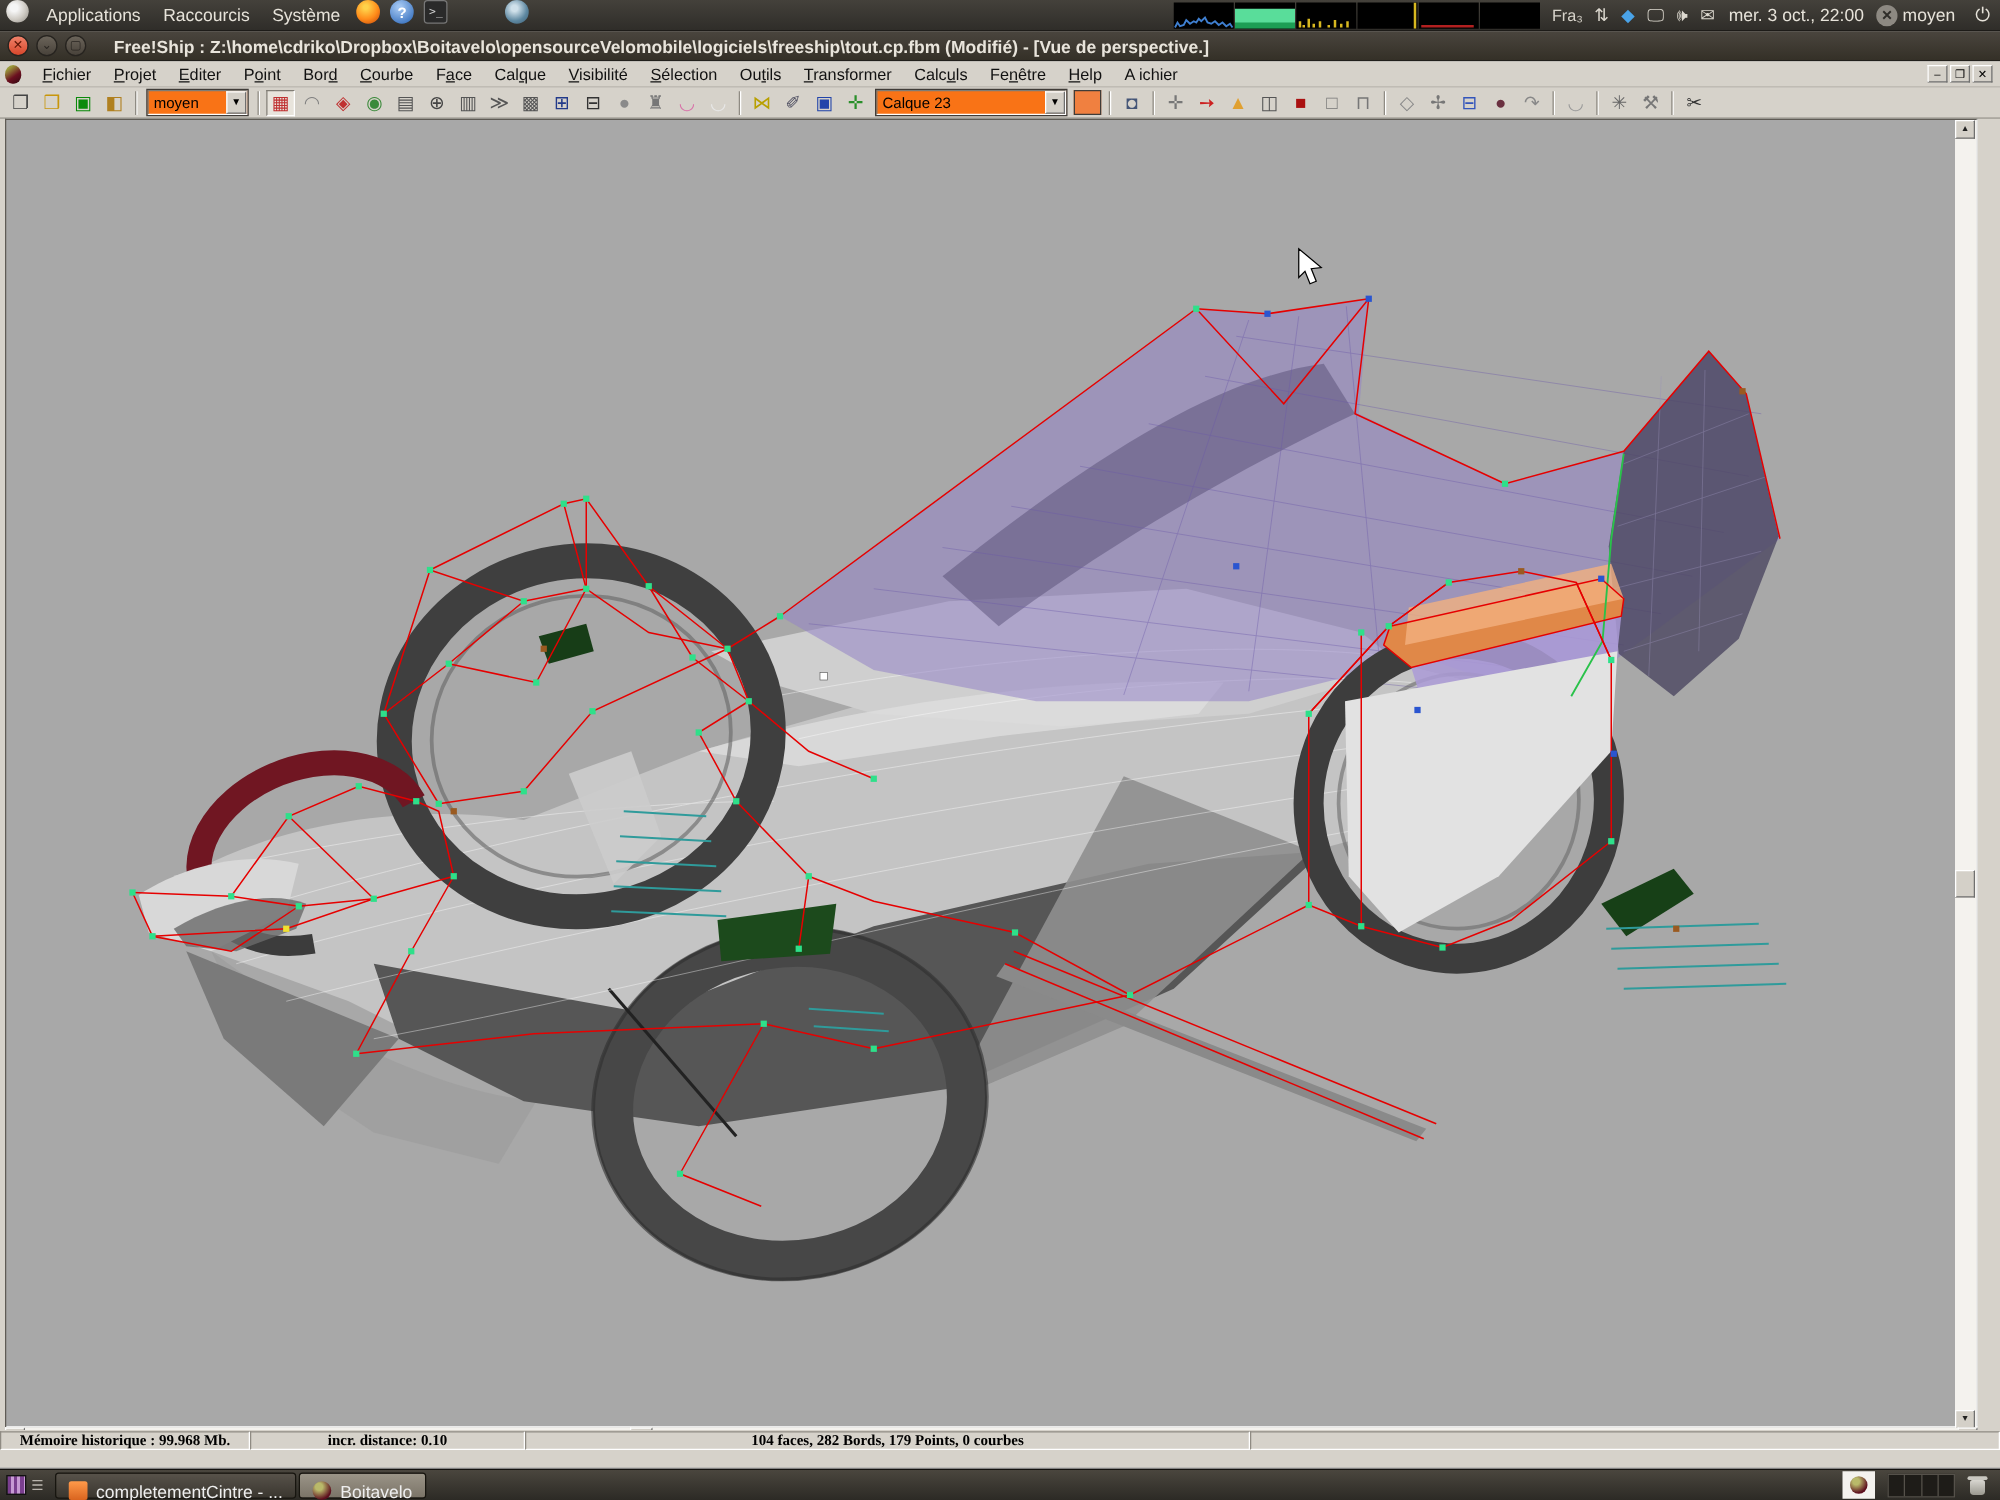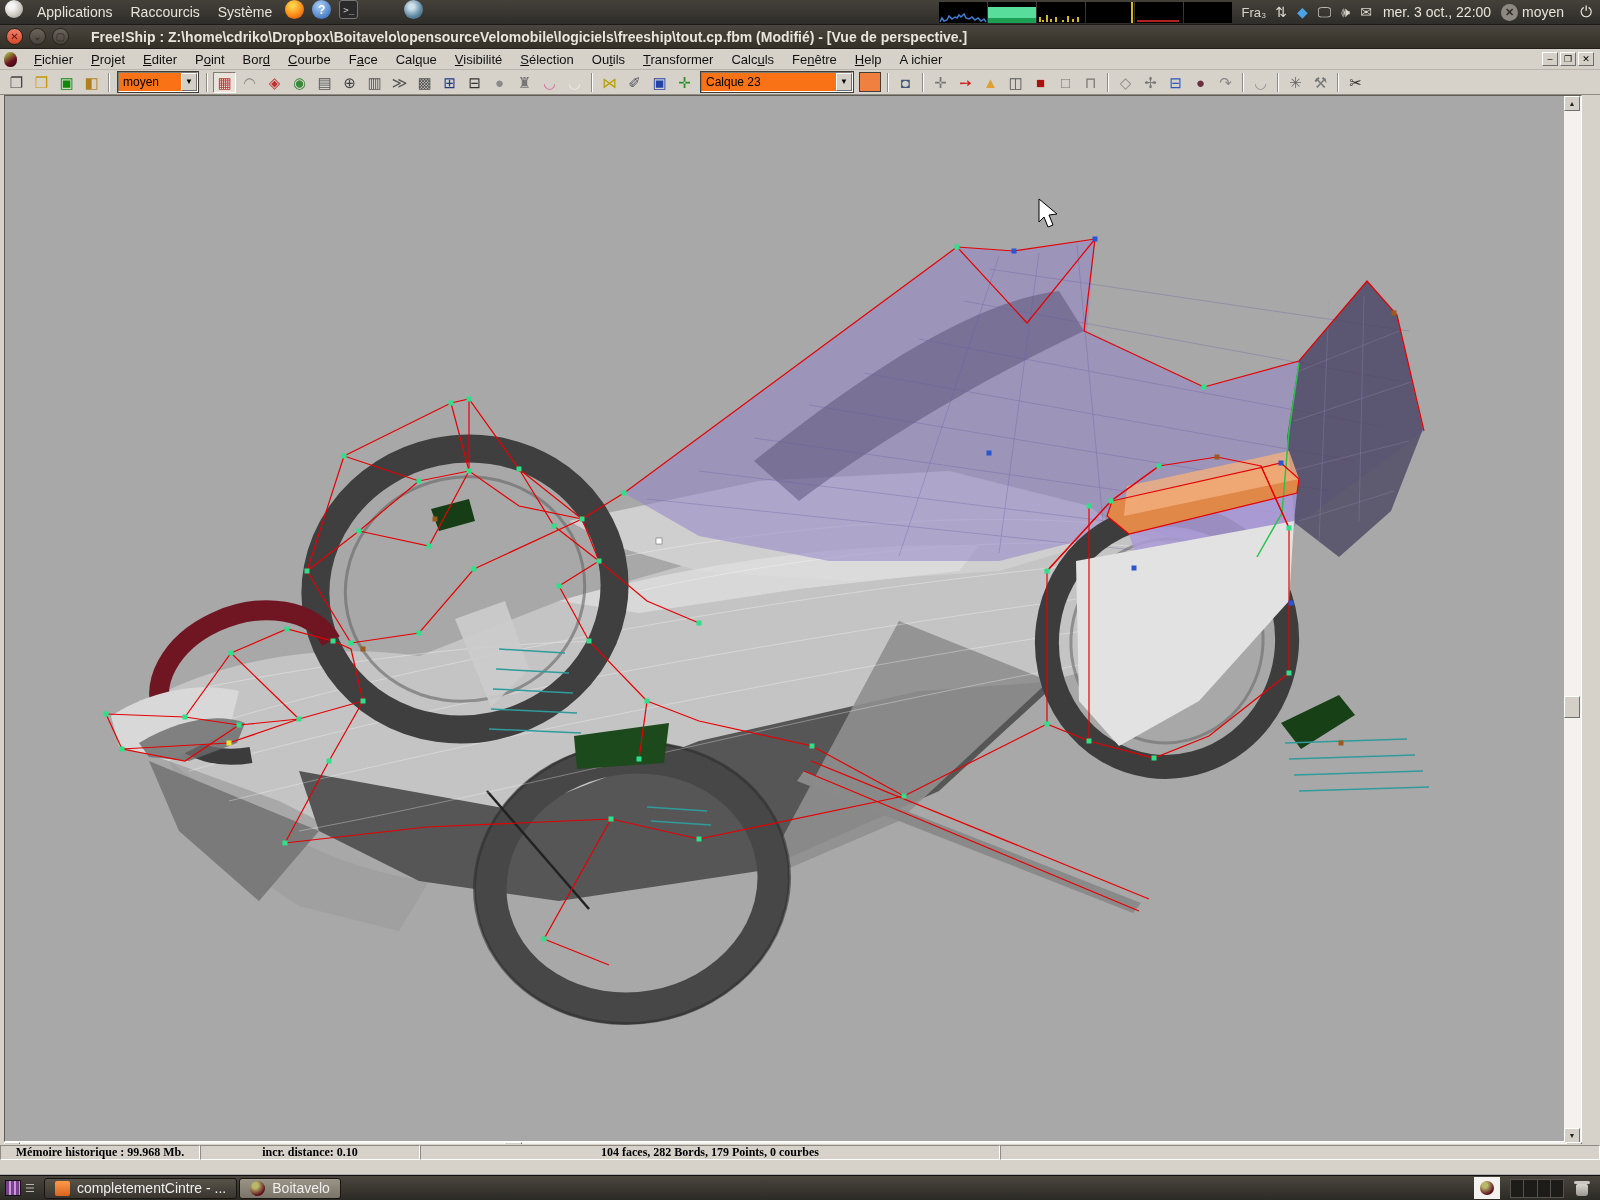--- a/index.html
+++ b/index.html
@@ -86,21 +86,21 @@
   .st-panel { border:1px solid; border-color:#8f8b83 #fff #fff #8f8b83; height:15px; margin-top:1px;
               display:flex; align-items:center; justify-content:center; white-space:nowrap; }
 
   
   #taskbar { position:absolute; left:0; top:1175px; width:1600px; height:25px;
              background:linear-gradient(#4a463e,#2c2a25); border-top:1px solid #14120f;
              display:flex; align-items:center; color:#eee; font-size:14px; }
   #show-desktop { width:16px; height:16px; margin:0 4px 0 5px;
                   background:repeating-linear-gradient(90deg,#7a3f8f 0 3px,#c79ad4 3px 5px); border:1px solid #111; }
   #win-list-ico { color:#b9b5ad; font-size:11px; margin-right:8px; letter-spacing:1px; }
-  .task { height:21px; display:flex; align-items:center; padding:6px 10px; margin-right:2px;
+  .task { height:21px; display:flex; align-items:flex-start; padding:6px 10px; margin-right:2px;
           border:1px solid #17150f; border-radius:3px; max-width:210px;
           background:linear-gradient(#57524a,#3a362f); white-space:nowrap; }
   .task.active { background:linear-gradient(#9a9487,#7b7468); }
   .task .t-ico { width:15px; height:15px; margin-right:7px; }
   .t-folder { background:linear-gradient(#ff9a4a,#d9641f); border-radius:2px; }
   .t-fs { background:radial-gradient(circle at 35% 30%, #b9b96a 20%, #5d0f1e 70%); border-radius:50%; }
   #tb-right { margin-left:auto; display:flex; align-items:center; }
   #fs-tray { width:26px; height:22px; background:#f4f2ee; display:flex; align-items:center; justify-content:center; }
   #workspaces { width:54px; height:19px; background:#1e1c18; border:1px solid #55514a;
                 display:flex; margin:0 10px; }

